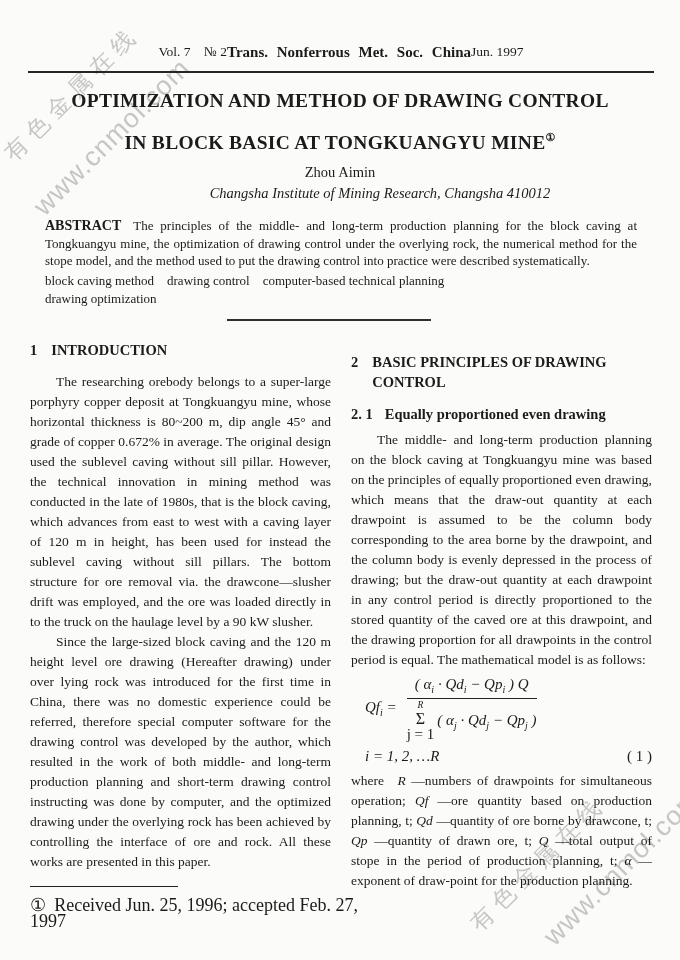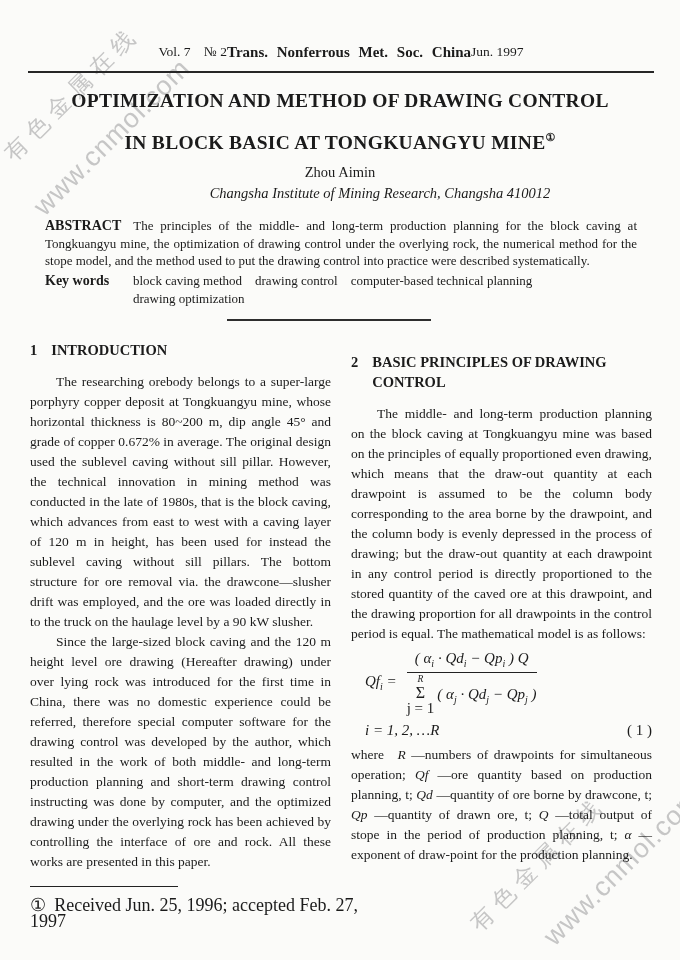--- a/index.html
+++ b/index.html
@@ -97,21 +97,20 @@
   </div>
 
   <div id="author">Zhou Aimin</div>
   <div id="affil">Changsha Institute of Mining Research,  Changsha 410012</div>
 
   <div id="abstract">
     <span class="abs-label">ABSTRACT</span><span>The principles of the middle- and long-term production planning for the block caving at Tongkuangyu mine, the optimization of drawing control under the overlying rock, the numerical method for the stope model, and the method used to put the drawing control into practice were described systematically.</span>
   </div>
 
   <div id="keywords">
-    <span class="kw-label">Key words</span>
     <span class="kw-lines">
       <span>block caving method drawing control computer-based technical planning</span><br>
       <span>drawing optimization</span>
     </span>
   </div>
 
   <div id="divider"></div>
 
   <div id="cols">
 
@@ -122,20 +121,24 @@
       </h2>
       <p class="body">The researching orebody belongs to a super-large porphyry copper deposit at Tongkuangyu mine, whose horizontal thickness is 80~200 m, dip angle 45° and grade of copper 0.672% in average. The original design used the sublevel caving without sill pillar. However, the technical innovation in mining method was conducted in the late of 1980s, that is the block caving, which advances from east to west with a caving layer of 120 m in height, has been used for instead the sublevel caving without sill pillars. The bottom structure for ore removal via. the drawcone—slusher drift was employed, and the ore was loaded directly in to the truck on the haulage level by a 90 kW slusher.</p>
       <p class="body">Since the large-sized block caving and the 120 m height level ore drawing (Hereafter drawing) under over lying rock was introduced for the first time in China, there was no domestic experience could be referred, therefore special computer software for the drawing control was developed by the author, which resulted in the work of both middle- and long-term production planning and short-term drawing control instructing was done by computer, and the optimized drawing under the overlying rock has been achieved by controlling the interface of ore and rock. All these works are presented in this paper.</p>
     </div>
 
     <div class="col col-right">
       <h2 class="sec">
         <span class="sec-num">2</span>
         <span>BASIC PRINCIPLES OF DRAWING CONTROL</span>
       </h2>
+      <h3 class="subsec">
+        <span class="subsec-num">2. 1</span>
+        <span>Equally proportioned even drawing</span>
+      </h3>
       <p class="body">The middle- and long-term production planning on the block caving at Tongkuangyu mine was based on the principles of equally proportioned even drawing, which means that the draw-out quantity at each drawpoint is assumed to be the column body corresponding to the area borne by the drawpoint, and the column body is evenly depressed in the process of drawing; but the draw-out quantity at each drawpoint in any control period is directly proportioned to the stored quantity of the caved ore at this drawpoint, and the drawing proportion for all drawpoints in the control period is equal. The mathematical model is as follows:</p>
 
       <div class="formula">
         <span class="f-lhs"><span>Qf</span><sub>i</sub> <span>=</span></span>
         <span class="frac">
           <span class="f-num"><span>( α</span><sub>i</sub><span> · Qd</span><sub>i</sub><span> − Qp</span><sub>i</sub><span> ) Q</span></span>
           <span class="f-den">
             <span class="sigma">
               <span class="s-top">R</span>
               <span class="s-mid">Σ</span>

